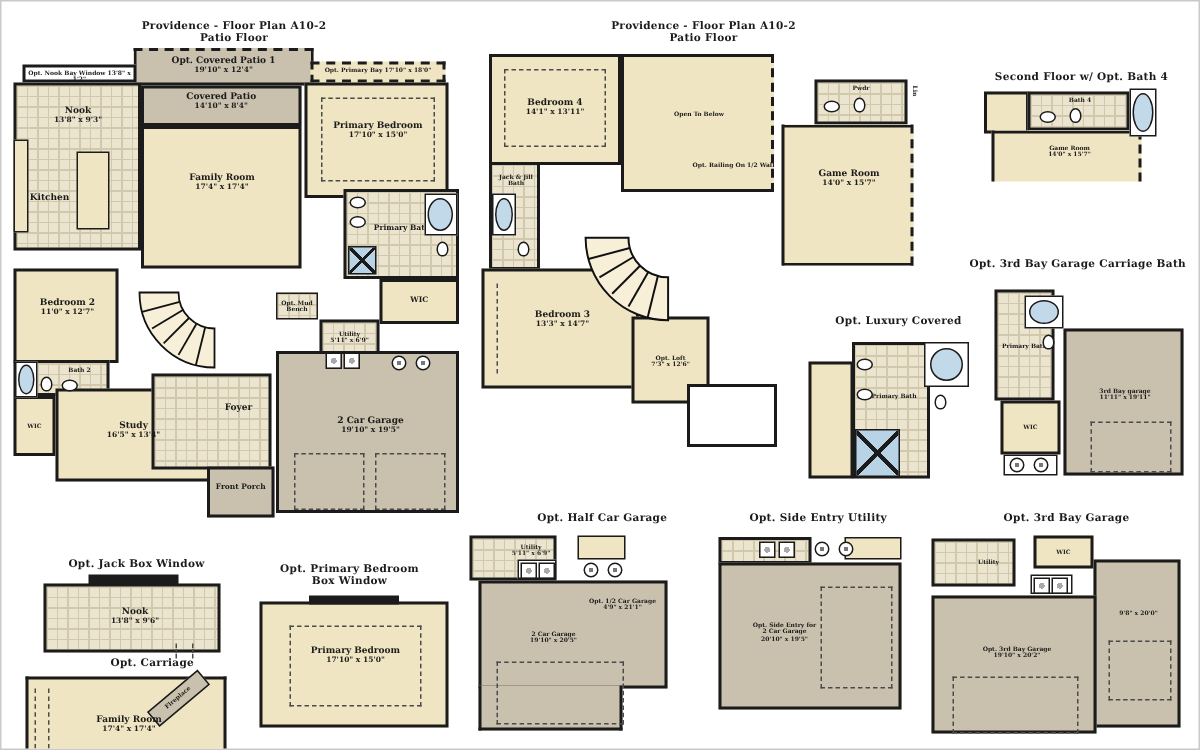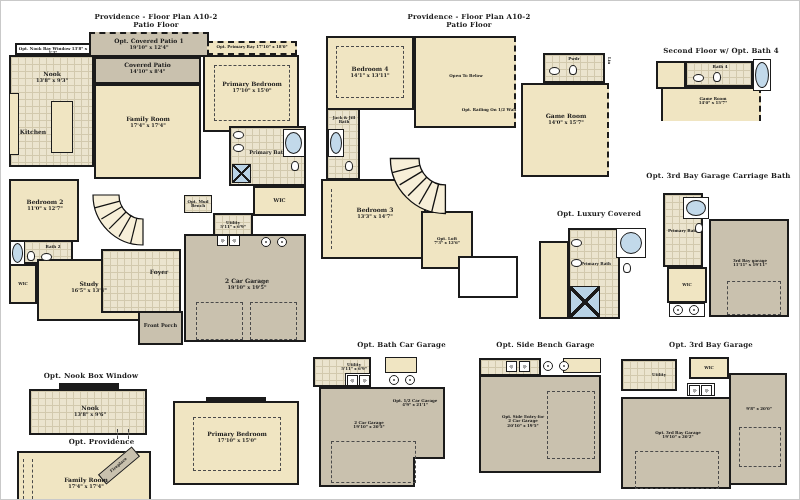--- a/index.html
+++ b/index.html
@@ -291,56 +291,60 @@
       </div>
   </div>
   <div class="tubbox" style="left:615px;top:227px;width:28px;height:28px;"></div>
   <div class="tub" style="left:619px;top:231px;width:20px;height:20px;"></div>
   <div class="wc" style="left:622px;top:262px;"></div>
   <div class="sink" style="left:570px;top:238px;"></div>
   <div class="sink" style="left:570px;top:258px;"></div>
   <div class="shower" style="left:569px;top:285px;width:28px;height:30px;"></div>
 
   <div class="t title" style="left:25px;top:371px;width:130px;">
-    <span>Opt. Nook Box Window</span>
+    <span>Opt. Jack Box Window</span>
   </div>
   <div class="hdr" style="left:58px;top:382px;width:60px;height:7px;"></div>
   <div class="room tile" style="left:28px;top:388px;width:118px;height:46px;">
     <div class="t lbl" style="left:24px;top:14px;width:70px;">
         <span>Nook</span>
         <span class="d">13'8" x 9'6"</span>
       </div>
   </div>
   <div class="dash" style="left:116px;top:428px;width:12px;height:10px;border-top:none;border-bottom:none;"></div>
 
   <div class="t title" style="left:48px;top:437px;width:105px;">
-    <span>Opt. Providence</span>
+    <span>Opt. Carriage</span>
   </div>
   <div class="room tan" style="left:16px;top:450px;width:134px;height:49px;border-bottom:none;">
     <div class="dash" style="left:4px;top:6px;width:10px;height:40px;border-top:none;border-bottom:none;"></div>
     <div class="t lbl" style="left:30px;top:24px;width:74px;">
         <span>Family Room</span>
         <span class="d">17'4" x 17'4"</span>
       </div>
     <div class="room gray thin" style="left:78px;top:6px;width:44px;height:13px;transform:rotate(-40deg);display:flex;align-items:center;justify-content:center;">
       <span class="t xs" style="position:static;">Fireplace</span>
     </div>
   </div>
 
+  <div class="t title" style="left:162px;top:374px;width:140px;">
+    <span>Opt. Primary Bedroom</span>
+    <span>Box Window</span>
+  </div>
   <div class="hdr" style="left:205px;top:396px;width:60px;height:6px;"></div>
   <div class="room tan" style="left:172px;top:400px;width:126px;height:84px;">
     <div class="dash" style="left:18px;top:14px;width:88px;height:54px;"></div>
     <div class="t lbl" style="left:24px;top:28px;width:76px;">
         <span>Primary Bedroom</span>
         <span class="d">17'10" x 15'0"</span>
       </div>
   </div>
 
   <div class="t title" style="left:338px;top:340px;width:125px;">
-    <span>Opt. Bath Car Garage</span>
+    <span>Opt. Half Car Garage</span>
   </div>
   <div class="room tile" style="left:312px;top:356px;width:58px;height:30px;">
     <div class="t xs" style="left:22px;top:4px;width:34px;">
         <span style="display:block">Utility</span>
         <span style="display:block">5'11" x 6'9"</span>
       </div>
   </div>
   <div class="room white thin" style="left:344px;top:372px;width:26px;height:13px;"></div>
   <div class="appl" style="left:346px;top:374px;"></div>
   <div class="appl" style="left:358px;top:374px;"></div>
@@ -354,21 +358,21 @@
         <span style="display:block">Opt. 1/2 Car Garage</span>
         <span style="display:block">4'9" x 21'1"</span>
       </div>
   </div>
   <div class="room gray" style="left:318px;top:456px;width:96px;height:30px;border-top:none;"></div>
   <div class="opn" style="left:388px;top:374px;"></div>
   <div class="opn" style="left:404px;top:374px;"></div>
   <div class="dash" style="left:330px;top:440px;width:85px;height:42px;"></div>
 
   <div class="t title" style="left:482px;top:340px;width:125px;">
-    <span>Opt. Side Bench Garage</span>
+    <span>Opt. Side Entry Utility</span>
   </div>
   <div class="room tile" style="left:478px;top:357px;width:62px;height:18px;"></div>
   <div class="room tan thin" style="left:562px;top:357px;width:38px;height:15px;"></div>
   <div class="appl" style="left:505px;top:360px;"></div>
   <div class="appl" style="left:518px;top:360px;"></div>
   <div class="opn" style="left:542px;top:360px;"></div>
   <div class="opn" style="left:558px;top:360px;"></div>
   <div class="room gray" style="left:478px;top:374px;width:122px;height:98px;">
     <div class="t xs" style="left:6px;top:38px;width:72px;">
         <span style="display:block">Opt. Side Entry for</span>

